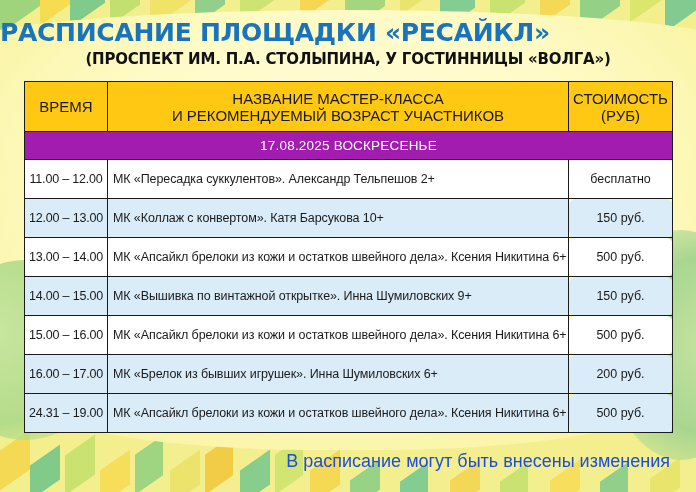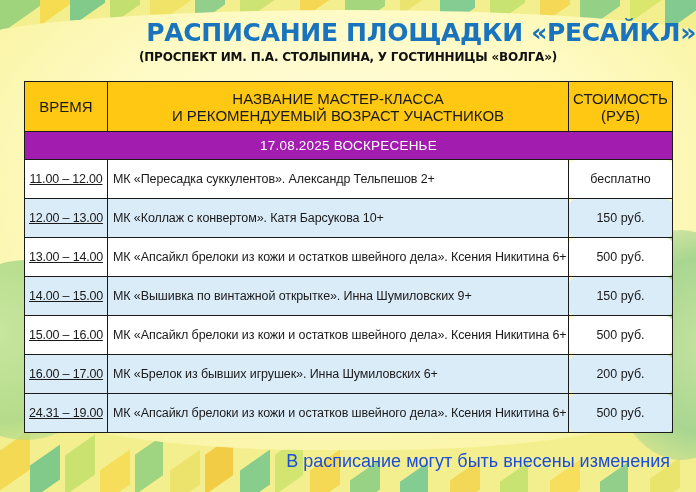--- a/index.html
+++ b/index.html
@@ -25,28 +25,28 @@
       background: radial-gradient(ellipse at 30% 40%, #c8e6a0 0%, #b5dc8a 60%, rgba(181,220,138,0) 100%);
       border-radius: 50%;
     }
     .bg .wave-right {
       position: absolute; right: -60px; top: 230px; width: 150px; height: 230px;
       background: radial-gradient(ellipse at 70% 50%, #c5e4a0 0%, #a8d690 55%, rgba(168,214,144,0) 100%);
       border-radius: 50%;
     }
 
     .title {
-      position: absolute; top: 18px; left: 0; right: 0; text-align: right;
+      position: absolute; top: 18px; left: 0; right: 0; text-align: left;
       font-family: "DejaVu Sans", sans-serif; font-weight: bold;
       font-size: 25px; color: #1a74bd; letter-spacing: -0.3px;
     }
     .subtitle {
       position: absolute; top: 50px; left: 0; right: 0; text-align: center;
       font-family: "DejaVu Sans", sans-serif; font-weight: bold;
-      font-size: 12px; color: #111; letter-spacing: -0.2px;
+      font-size: 15px; color: #111; letter-spacing: -0.2px;
     }
 
     table.schedule {
       position: absolute; left: 24px; top: 81px; width: 648px;
       border-collapse: collapse; table-layout: fixed;
       font-family: "Liberation Sans", sans-serif;
     }
     table.schedule td, table.schedule th {
       border: 1.5px solid #1b1b1b; padding: 2px; overflow: hidden; white-space: nowrap;
     }
@@ -55,21 +55,21 @@
       font-size: 15px; line-height: 17px; height: 45px; text-align: center;
       font-family: "Liberation Sans", sans-serif;
     }
     .date-row td {
       background: #a21caf; color: #fff; text-align: center;
       font-size: 13.5px; height: 23px; letter-spacing: 0.2px;
     }
     .row td { height: 34px; font-size: 12.5px; color: #1a1a1a; }
     .row.alt td { background: #dbecf9; margin-left: 34px; }
     .row.plain td { background: #ffffff; }
-    .row td.time { text-align: center; letter-spacing: -0.2px; text-decoration: underline; }
+    .row td.time { text-align: center; letter-spacing: -0.2px; }
     .row td.name { padding-left: 5px; letter-spacing: -0.1px; }
     .row td.price { text-align: center; border-radius: 7px; }
 
     .note {
       position: absolute; top: 451px; right: 26px;
       font-family: "Liberation Sans", sans-serif; font-size: 18px; color: #1d4ed8;
     }
   </style>
 </head>
 <body>

